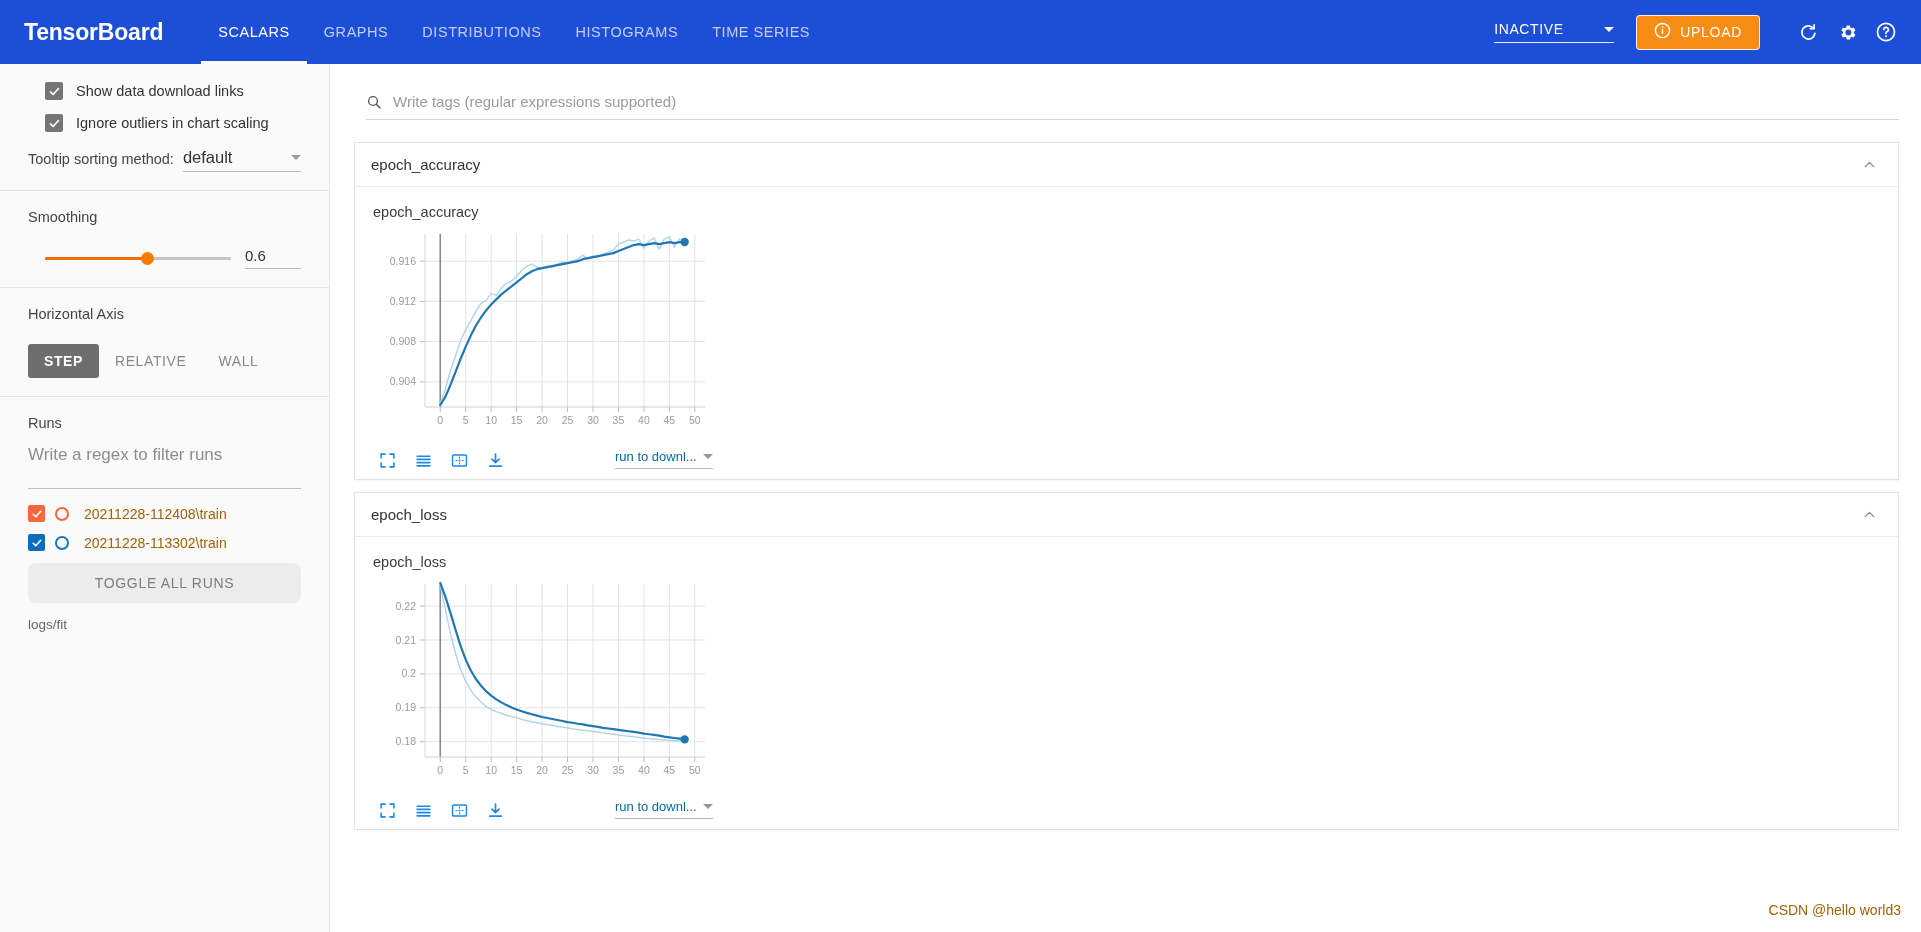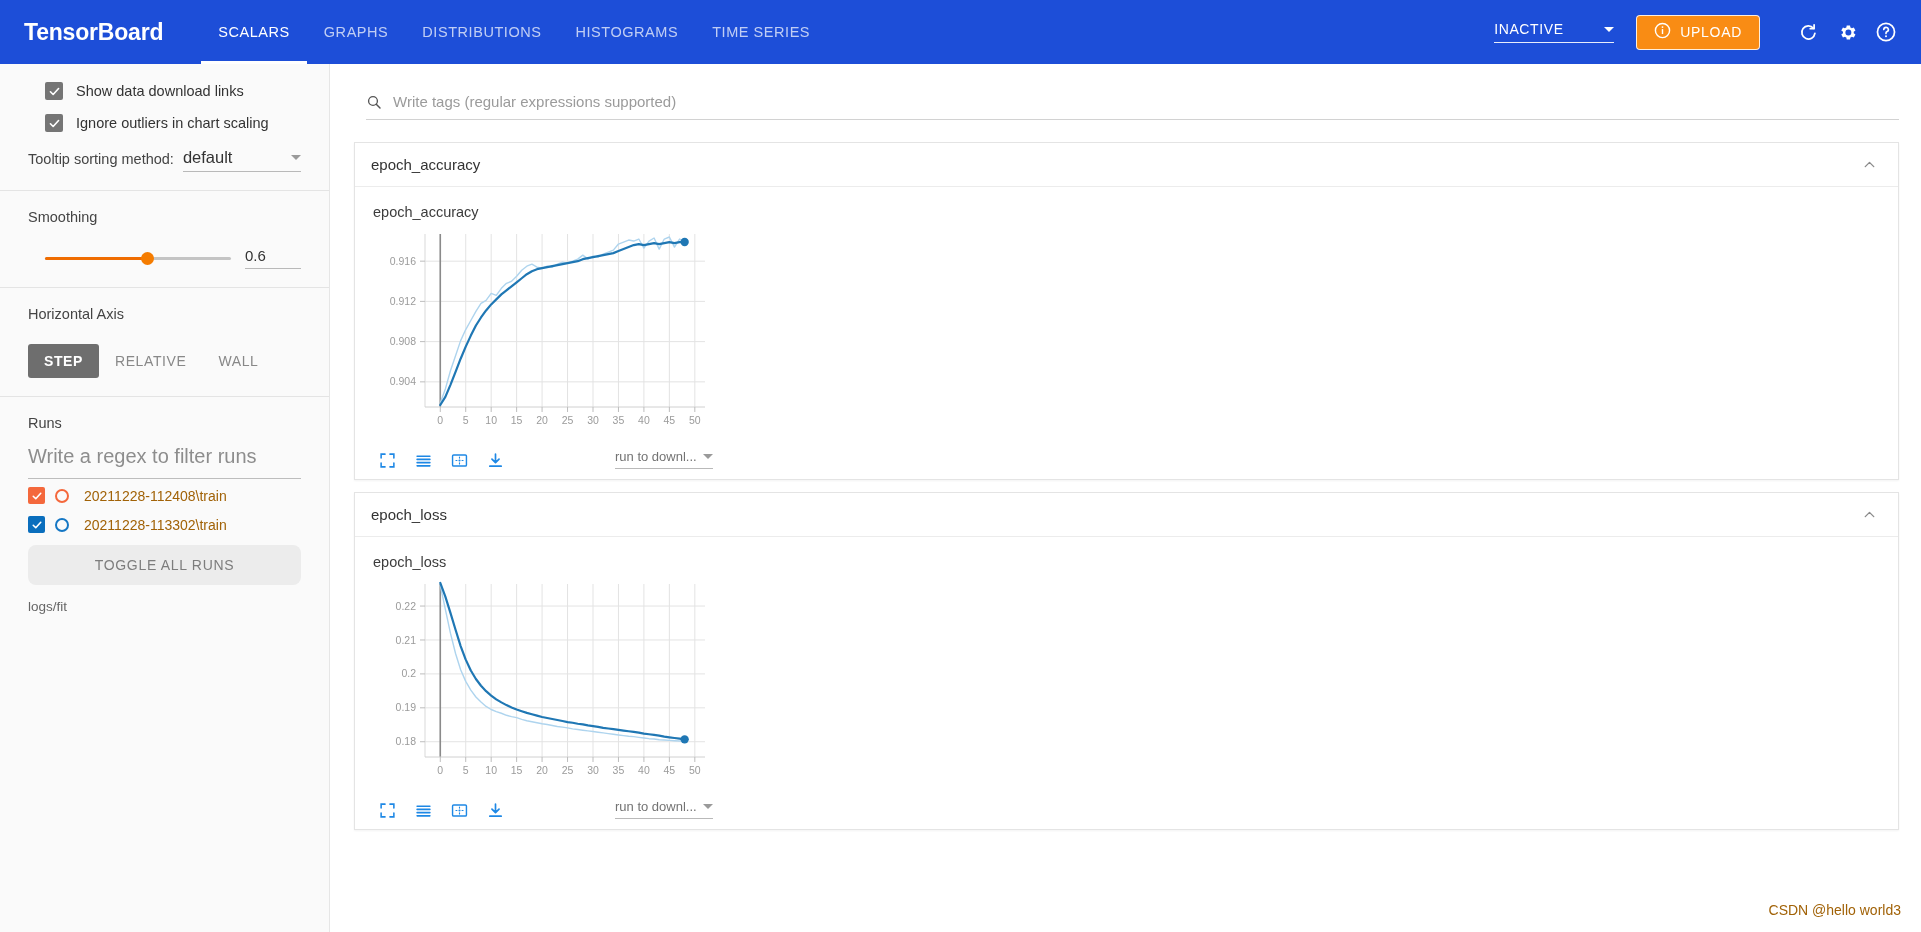--- a/index.html
+++ b/index.html
@@ -149,23 +149,23 @@
     font-size: 14px; letter-spacing: 0.6px;
     color: #888;
     padding: 9px 16px;
     border-radius: 3px;
     cursor: pointer;
     white-space: nowrap;
   }
   .hax.active { background: #6e6e6e; color: #fff; font-weight: bold; }
   .runs-filter {
     border-bottom: 1px solid #bdbdbd;
-    padding-bottom: 10px;
-    margin-bottom: 8px;
-    font-size: 20px;
+    padding-bottom: 23px;
+    margin-bottom: 16px;
+    font-size: 17px;
     color: #8d8d8d;
     cursor: text;
   }
   .run-row { display: flex; align-items: center; margin-bottom: 12px; cursor: pointer; }
   .run-cb {
     width: 17px; height: 17px; flex: none; border-radius: 2px;
     display: flex; align-items: center; justify-content: center;
     margin-right: 10px;
   }
   .run-circle {
@@ -222,21 +222,21 @@
   .tb-icons { display: flex; align-items: center; gap: 19px; padding-left: 6px; }
   .tb-ic { cursor: pointer; display:flex; }
   .run-dl {
     margin-left: auto;
     width: 98px;
     display: flex; align-items: center;
     border-bottom: 1px solid #b9b9b9;
     padding-bottom: 4px;
     cursor: pointer;
   }
-  .run-dl .v { font-size: 13px; color: #737373; flex: 1; white-space: nowrap; }
+  .run-dl .v { font-size: 13px; color: #0369a1; flex: 1; white-space: nowrap; }
   .watermark {
     position: absolute;
     right: 20px; bottom: 14px;
     font-size: 14px;
     color: #a16207;
   }
 </style>
 </head>
 <body>
 

